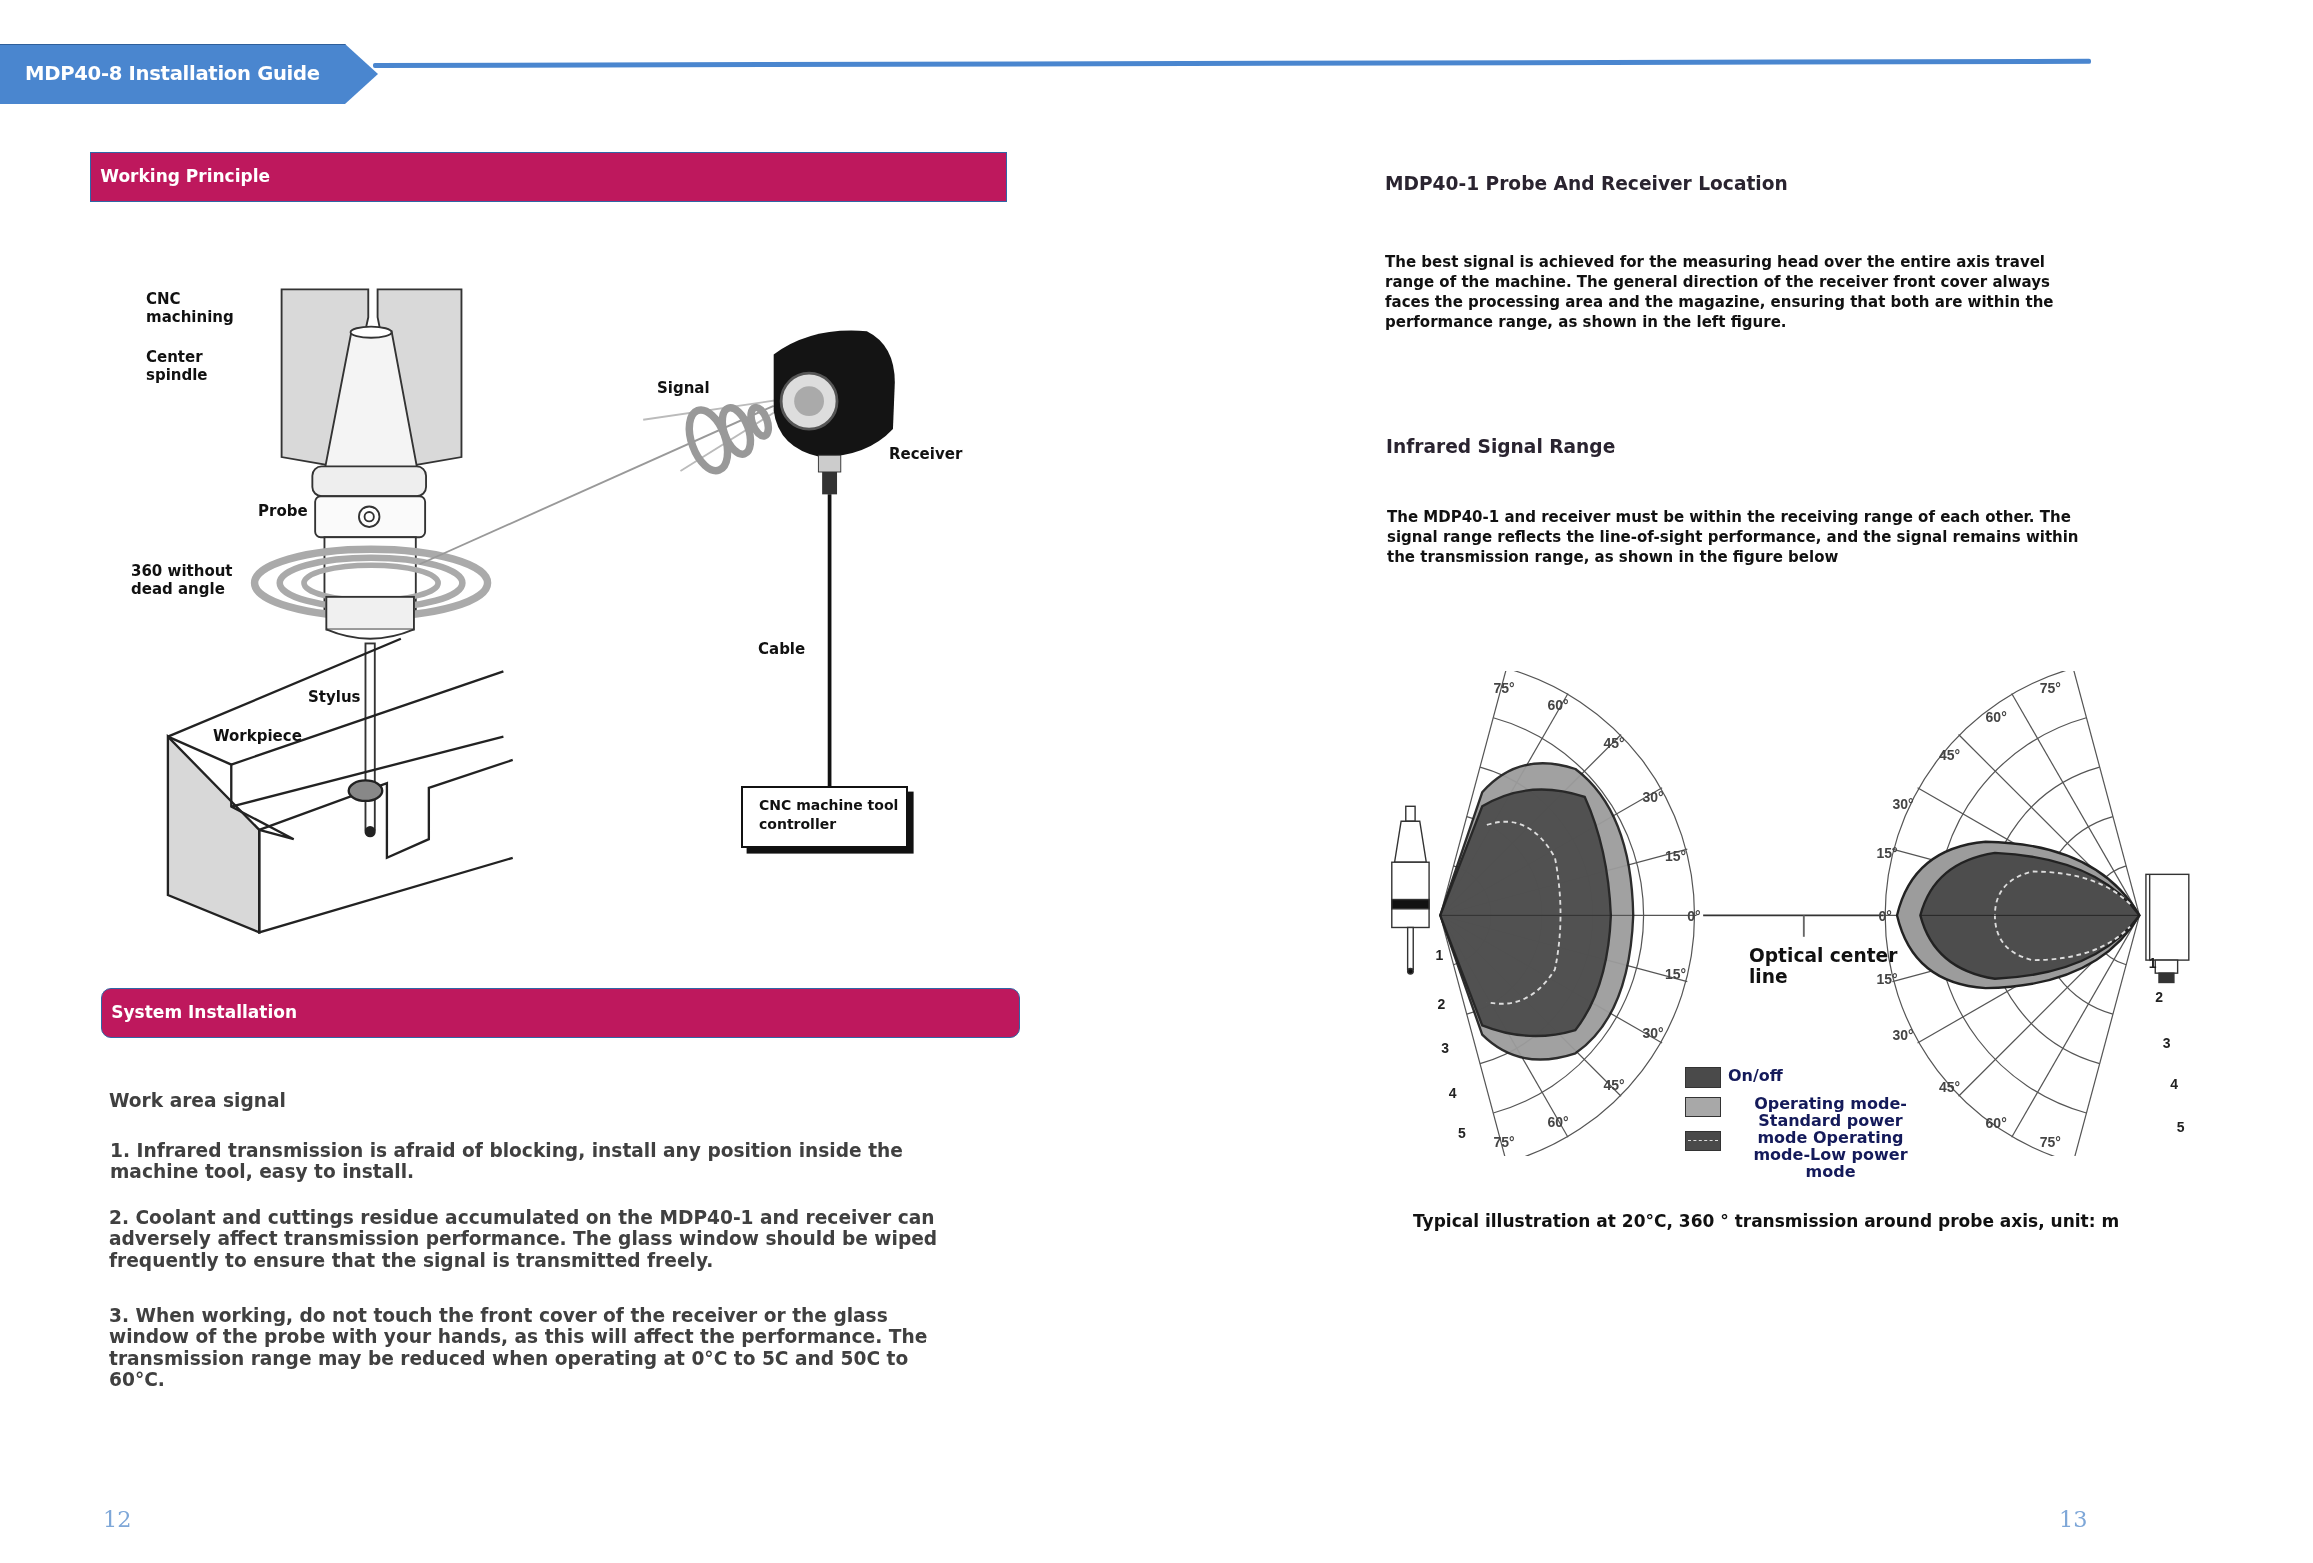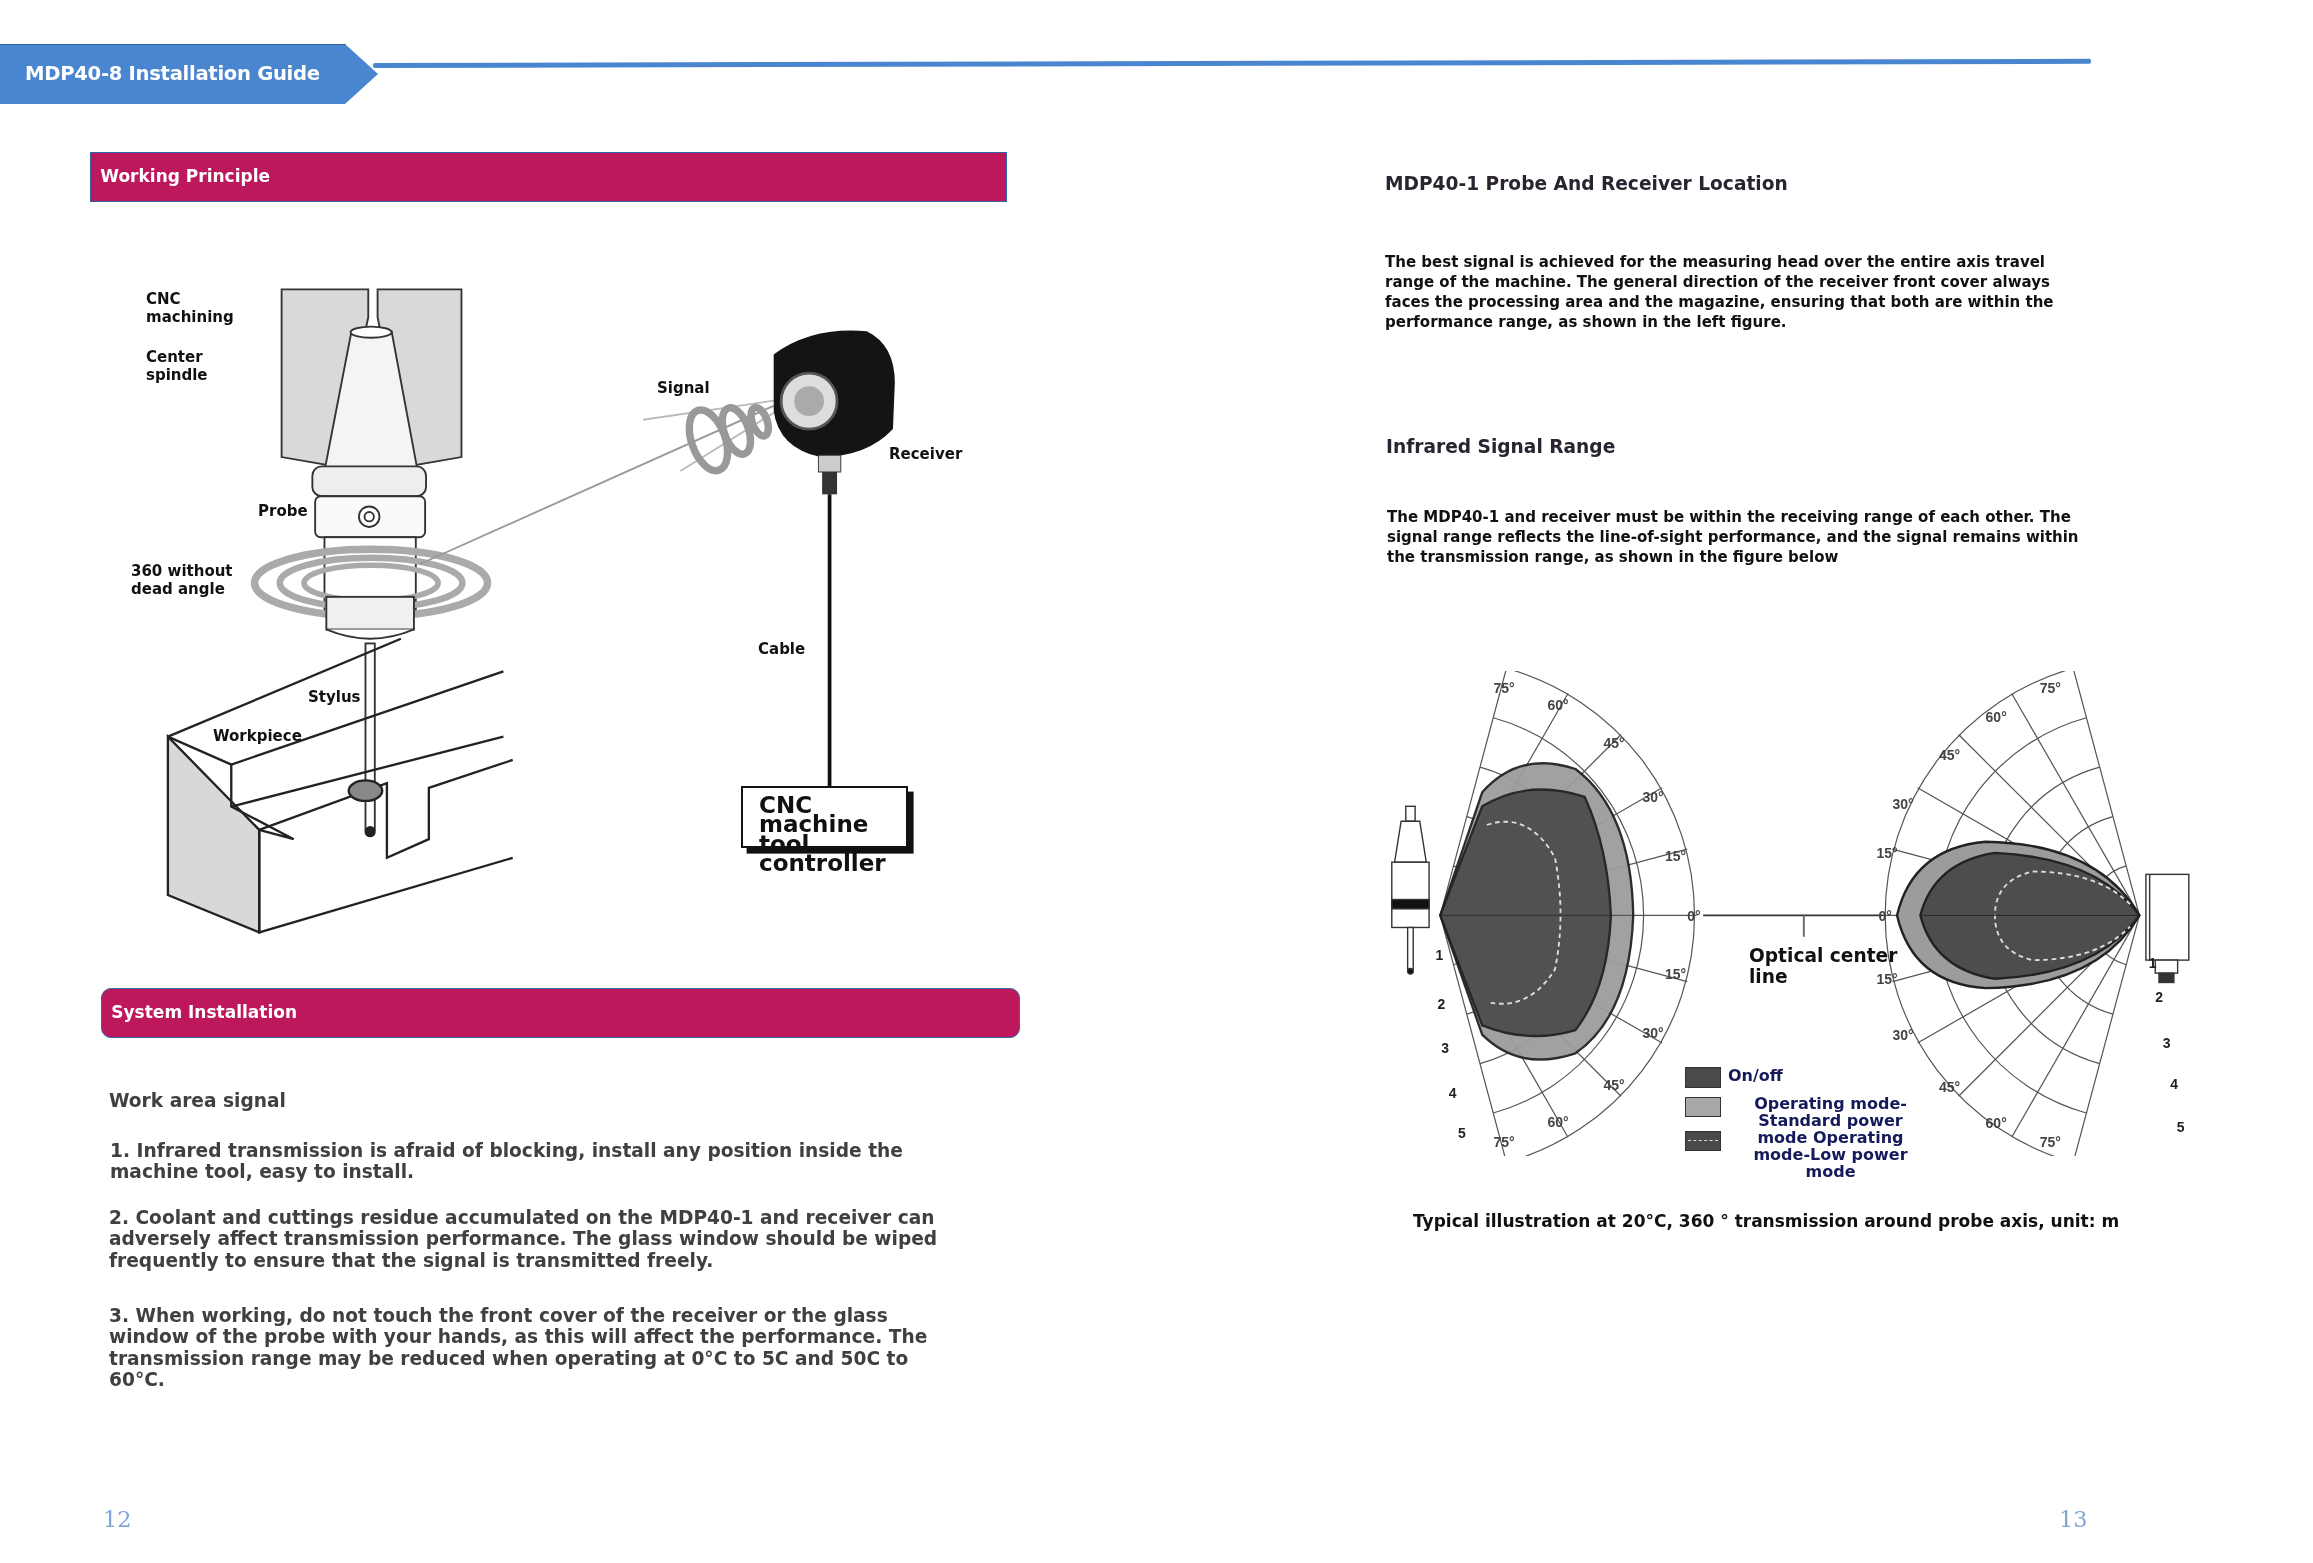--- a/index.html
+++ b/index.html
@@ -98,21 +98,21 @@
 <div class="abs lbl" style="left:146px;top:291px;width:103px">CNC machining</div>
 <div class="abs lbl" style="left:146px;top:349px;width:84px">Center spindle</div>
 <div class="abs lbl" style="left:258px;top:503px">Probe</div>
 <div class="abs lbl" style="left:131px;top:563px;width:131px">360 without dead angle</div>
 <div class="abs lbl" style="left:308px;top:689px">Stylus</div>
 <div class="abs lbl" style="left:213px;top:728px">Workpiece</div>
 <div class="abs lbl" style="left:657px;top:380px">Signal</div>
 <div class="abs lbl" style="left:889px;top:446px">Receiver</div>
 <div class="abs lbl" style="left:758px;top:641px">Cable</div>
 <div class="abs ctrl-box" style="left:741px;top:786px;width:163px;height:58px">
-  <div style="position:absolute;left:16px;top:7.5px;width:140px;font-size:23px;font-weight:bold;line-height:19.6px">CNC machine tool controller</div>
+  <div style="position:absolute;left:16px;top:7.5px;width:140px;font-size:14px;font-weight:bold;line-height:19.6px">CNC machine tool controller</div>
 </div>
 
 <div class="abs section-bar bar-si">
   <span>System Installation</span>
 </div>
 
 <div class="abs body-txt" style="left:109px;top:1090px">Work area signal</div>
 <div class="abs body-txt" style="left:110px;top:1140px;width:858px">1. Infrared transmission is afraid of blocking, install any position inside the machine tool, easy to install.</div>
 <div class="abs body-txt" style="left:109px;top:1207px;width:858px">2. Coolant and cuttings residue accumulated on the MDP40-1 and receiver can adversely affect transmission performance. The glass window should be wiped frequently to ensure that the signal is transmitted freely.</div>
 <div class="abs body-txt" style="left:109px;top:1305px;width:858px">3. When working, do not touch the front cover of the receiver or the glass window of the probe with your hands, as this will affect the performance. The transmission range may be reduced when operating at 0°C to 5C and 50C to 60°C.</div>

